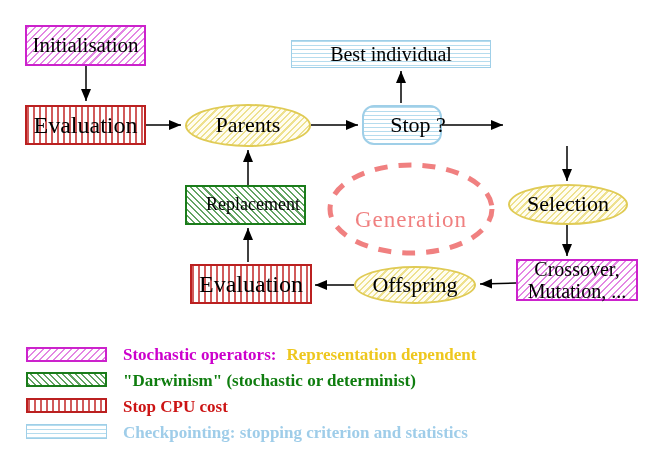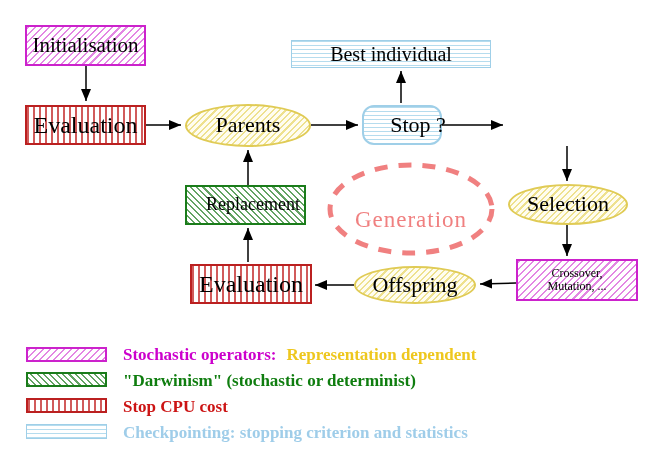--- a/index.html
+++ b/index.html
@@ -33,21 +33,21 @@
     background:repeating-linear-gradient(135deg,#eee18f 0 1.6px,#fffdf0 1.6px 4.5px);
   }
   
   .n-init{left:25px;top:25px;width:121px;height:41px;font-size:21px;}
   .n-evaltop{left:25px;top:105px;width:121px;height:40px;font-size:24px;}
   .n-parents{left:185px;top:104px;width:126px;height:43px;font-size:22px;}
   .n-stop{left:362px;top:105px;width:80px;height:40px;font-size:22px;border-radius:12px;border-width:2px;padding-left:32px;}
   .n-best{left:291px;top:40px;width:200px;height:28px;font-size:20px;}
   .n-selection{left:506px;top:105px;width:121px;height:41px;font-size:24px;}
   .n-genitors{left:508px;top:184px;width:120px;height:41px;font-size:22px;}
-  .n-crossover{left:516px;top:259px;width:122px;height:42px;font-size:12px;flex-direction:column;}
+  .n-crossover{left:516px;top:259px;width:122px;height:42px;font-size:20px;flex-direction:column;}
   .n-offspring{left:354px;top:266px;width:122px;height:38px;font-size:22px;font-family:Liberation Serif, serif;}
   .n-evalbot{left:190px;top:264px;width:122px;height:40px;font-size:24px;}
   .n-replace{left:185px;top:185px;width:121px;height:40px;font-size:18px;padding-left:15px;}
   .n-generation{
     left:327px;top:174px;width:168px;height:92px;font-size:23px;color:#f08080;
     letter-spacing:1px;background:transparent;border:none;text-align:right;
   }
   
   #overlay{position:absolute;left:0;top:0;width:662px;height:471px;z-index:0;}
   .node{z-index:1;}

